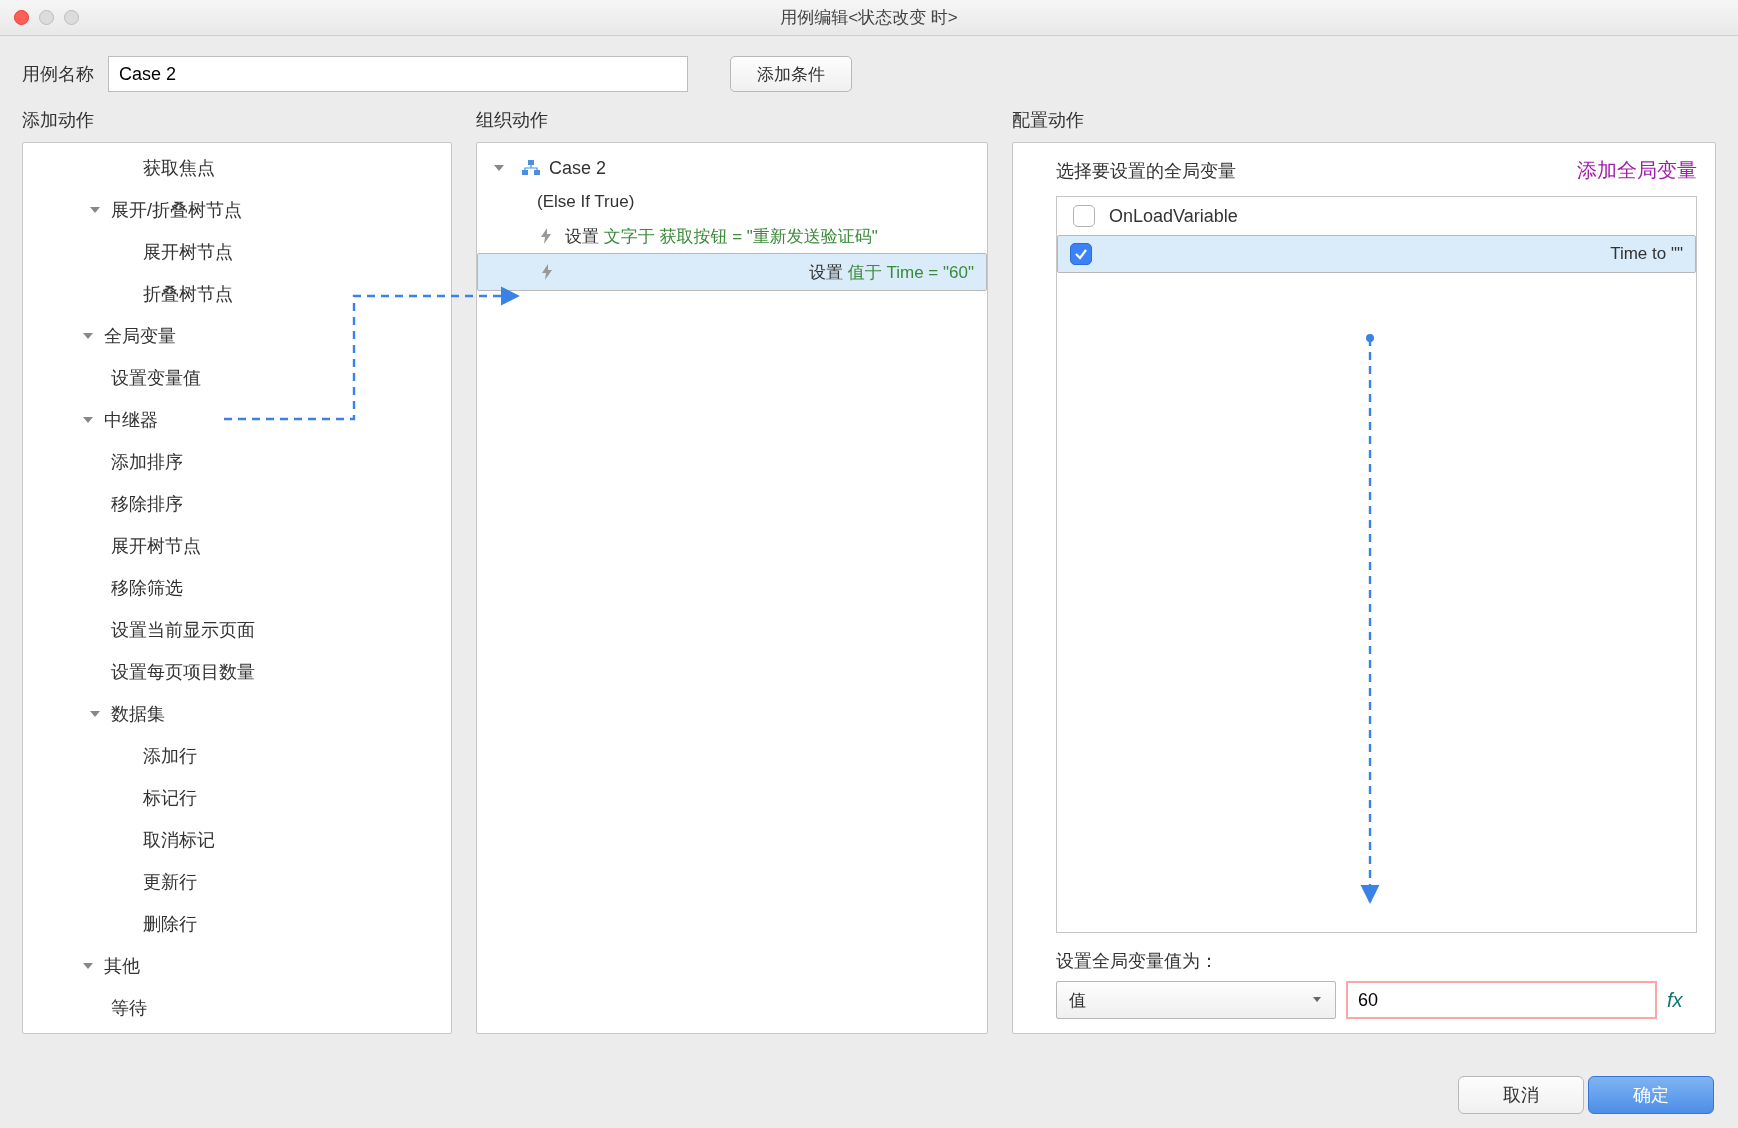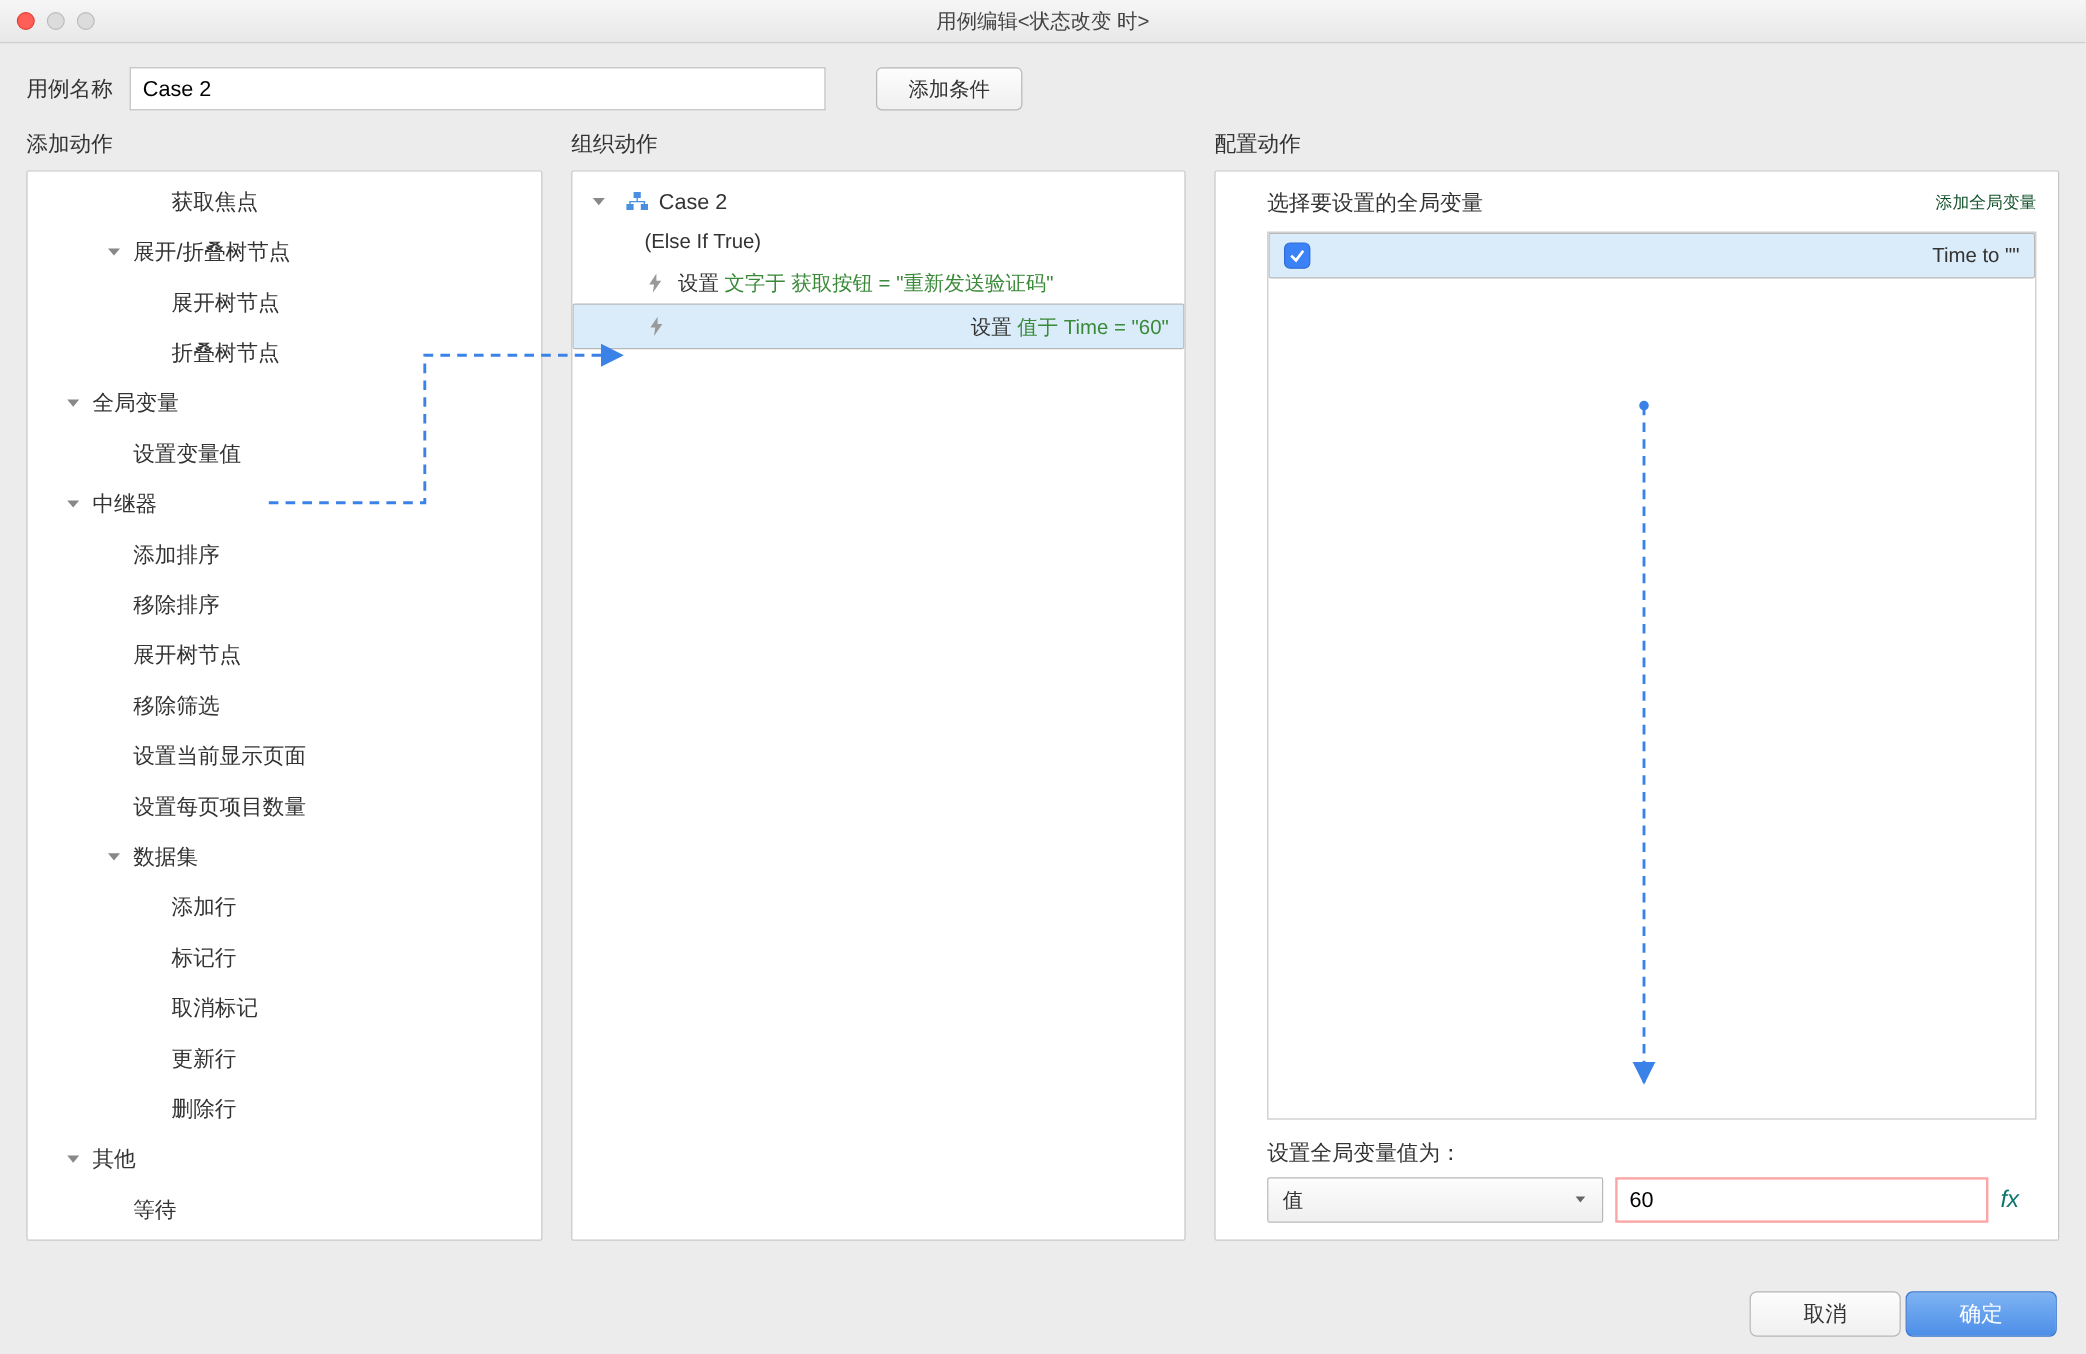--- a/index.html
+++ b/index.html
@@ -50,40 +50,40 @@
   flex: 1; background: #fff; border: 1px solid #c7c7c7; border-radius: 2px;
   overflow: hidden; position: relative;
 }
 .scroll { overflow-y: auto; height: 100%; padding: 4px 0; }
 .scroll::-webkit-scrollbar { width: 18px; }
 .scroll::-webkit-scrollbar-thumb { background: #c9c9c9; border-radius: 8px; border:4px solid #fff; }
 .tree-item {
   display: flex; align-items: center; height: 42px; font-size: 18px;
   color: #333; cursor: pointer;
 }
-.indent0 { padding-left: 30px; }
+.indent0 { padding-left: 30px; margin-left: 27px; }
 .indent1 { padding-left: 64px; }
 .indent2 { padding-left: 96px; }
 .tree-toggle {
   width: 16px; height: 16px; margin-right: 8px; flex-shrink: 0;
 }
 .tree-toggle svg { width: 16px; height: 16px; }
 .org-tree { padding: 8px 0; }
 .org-row { display: flex; align-items: center; min-height: 34px; font-size: 17px; padding-right: 10px; }
 .org-row.sel { background: #daecf9; }
 .org-case-icon {
   width: 20px; height: 16px; margin: 0 8px 0 6px; display:inline-flex;
 }
 .bolt { width: 18px; height: 18px; margin: 0 10px 0 6px; color: #999; }
 .org-text { white-space: nowrap; }
 .org-green { color: #3a8a3a; }
 .cfg-inner { padding: 14px 18px; display: flex; flex-direction: column; height: 100%; margin-left: 25px; }
 .cfg-head { display: flex; justify-content: space-between; align-items: center; margin-bottom: 12px; }
 .cfg-head-lbl { font-size: 18px; }
-.cfg-link { color: #14532d; font-size: 14px; cursor: pointer; }
+.cfg-link { color: #a21caf; font-size: 20px; cursor: pointer; }
 .var-list {
   flex: 1; border: 1px solid #c7c7c7; background: #fff; overflow: auto;
 }
 .var-row {
   display: flex; align-items: center; height: 38px; padding: 0 16px; gap: 14px; font-size: 18px;
 }
 .var-row.sel { background: #daecf9; }
 .chk {
   width: 22px; height: 22px; border: 1px solid #b3b3b3; border-radius: 5px;
   display: inline-flex; align-items: center; justify-content: center; background: #fff;
@@ -277,20 +277,24 @@
 
   <div class="col col3">
     <div class="sec-title">配置动作</div>
     <div class="panel">
       <div class="cfg-inner">
         <div class="cfg-head">
           <span class="cfg-head-lbl">选择要设置的全局变量</span>
           <span class="cfg-link">添加全局变量</span>
         </div>
         <div class="var-list" id="var-list">
+            <div class="var-row">
+              <span class="chk"></span>
+              <span>OnLoadVariable</span>
+            </div>
             <div class="var-row sel">
               <span class="chk on">
                 <svg viewBox="0 0 14 14">
                   <path d="M2 7 L6 11 L12 3" stroke="#fff" stroke-width="2.2" fill="none"></path>
                 </svg>
               </span>
               <span>Time to ""</span>
             </div>
           </div>
         <div class="cfg-bottom">

